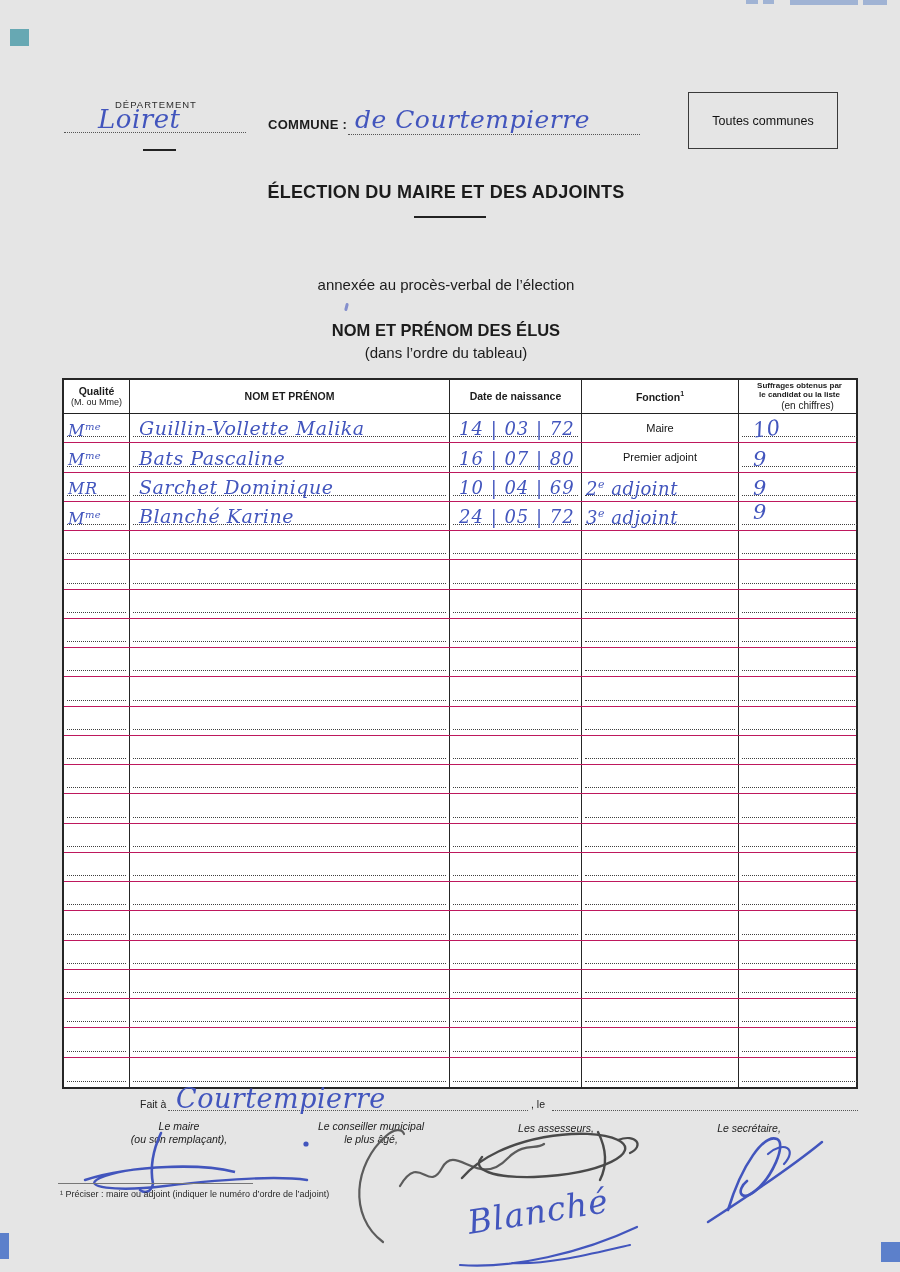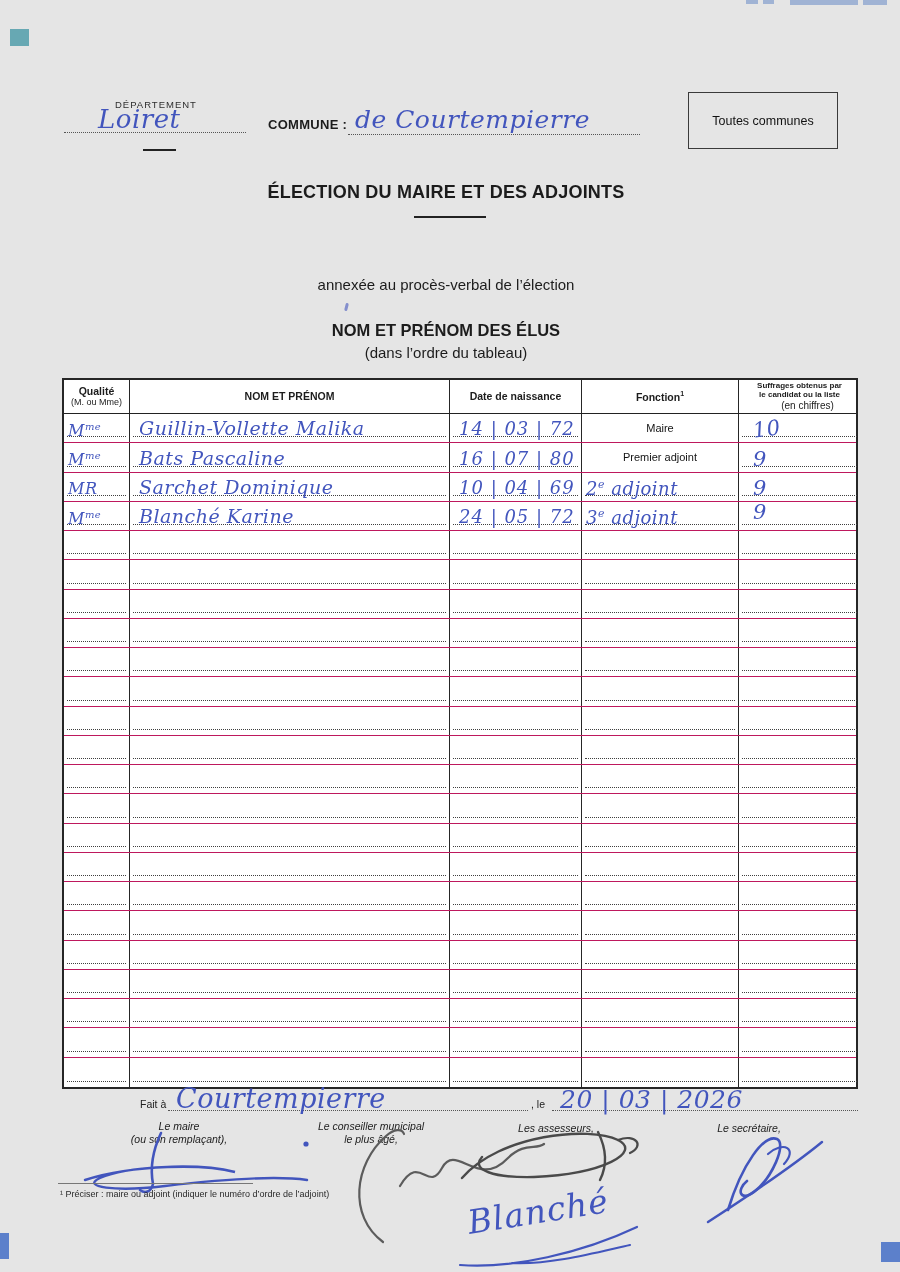--- a/index.html
+++ b/index.html
@@ -553,21 +553,20 @@
           </div>
         </div>
       </div>
   </div>
 
   <div class="abs foot-label" style="left:140px; top:1098px;">Fait à</div>
   <div class="abs dotline" style="left:168px; top:1110px; width:360px;"></div>
   <div class="abs hand" style="left:176px; top:1083px; font-size:27px;">Courtempierre</div>
   <div class="abs foot-label" style="left:531px; top:1098px;text-align:center;">, le</div>
   <div class="abs dotline" style="left:552px; top:1110px; width:306px;"></div>
-  <div class="abs hand" style="left:560px; top:1085px; font-size:25px;">20 | 03 | 2026</div>
 
   <div class="abs sig-label" style="left:99px; top:1120px; width:160px;">
     <div>Le maire</div>
       <div>(ou son remplaçant),</div>
   </div>
   <div class="abs sig-label" style="left:291px; top:1120px; width:160px;">
     <div>Le conseiller municipal</div>
       <div>le plus âgé,</div>
   </div>
   <div class="abs sig-label" style="left:476px; top:1122px; width:160px;">

